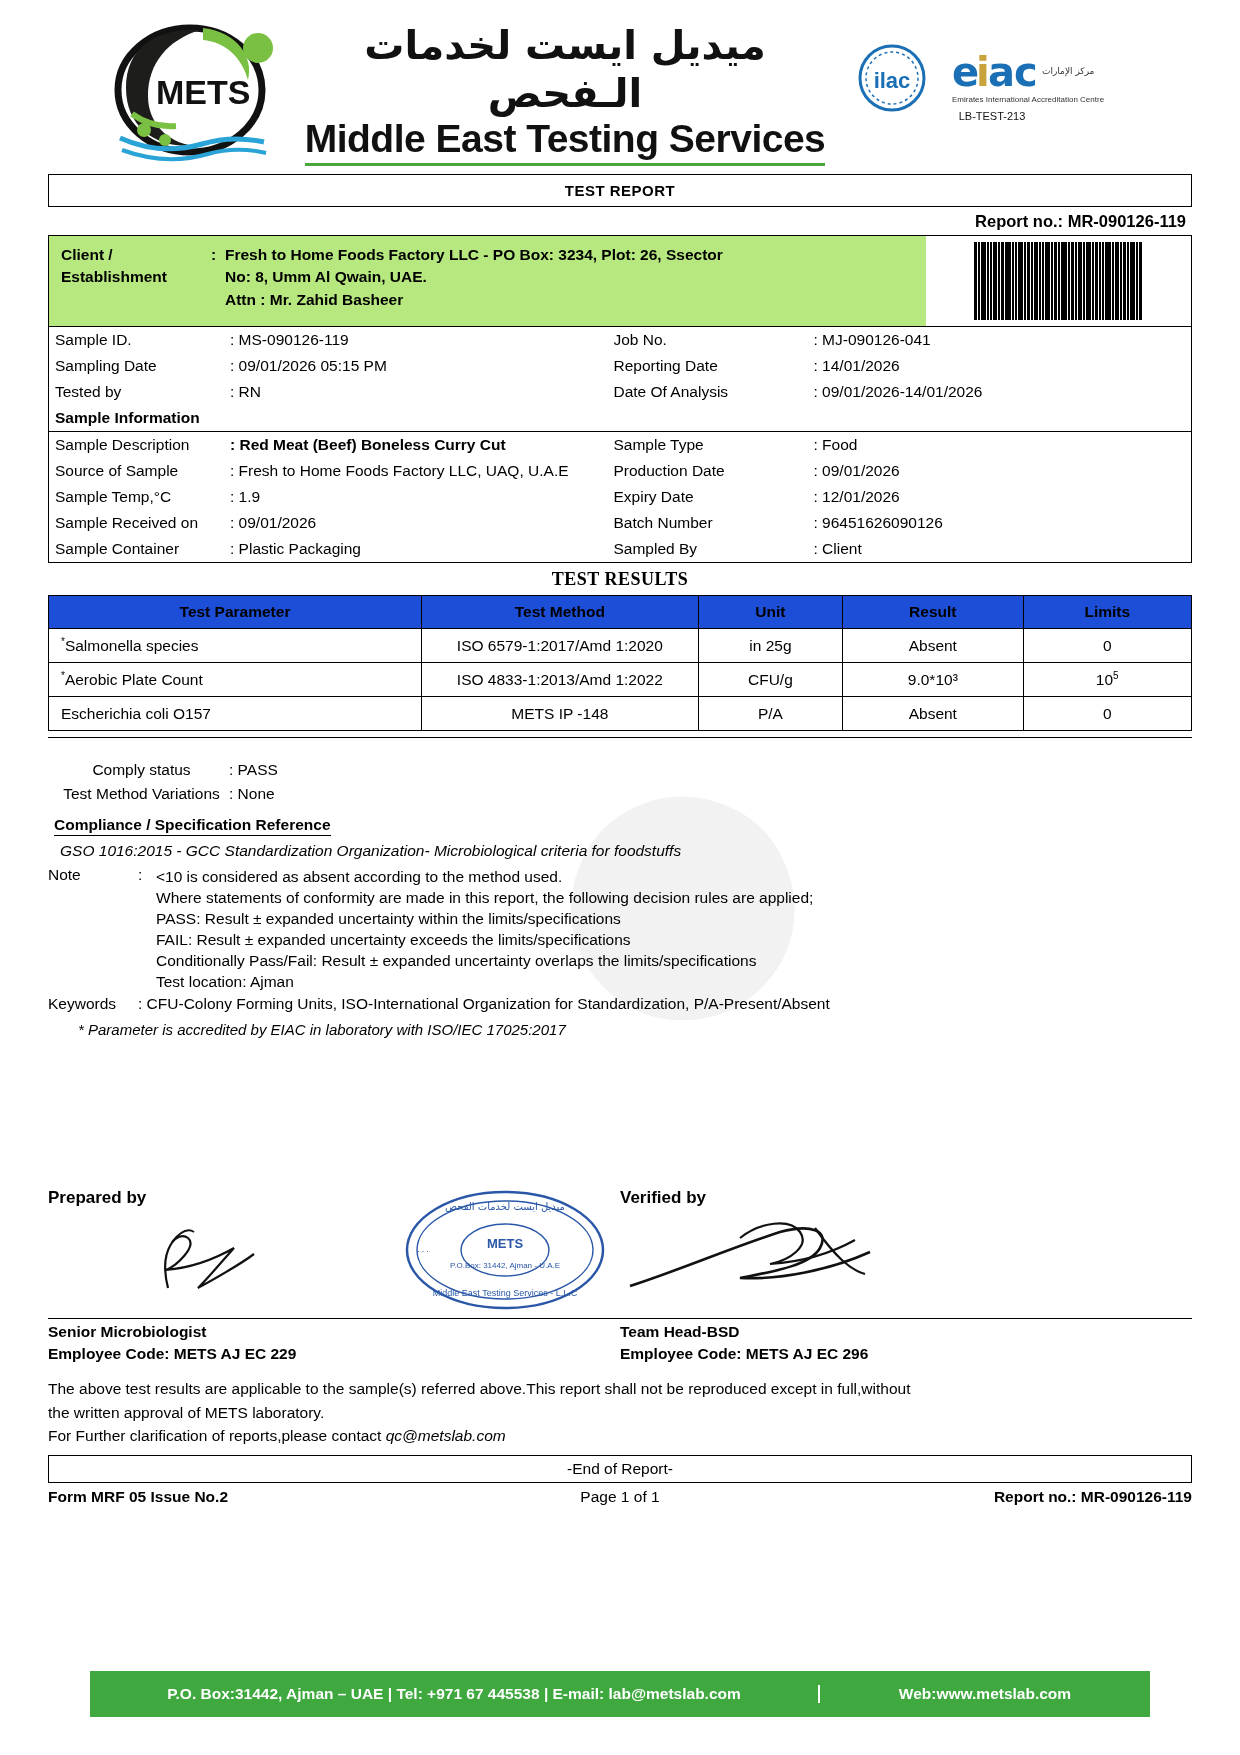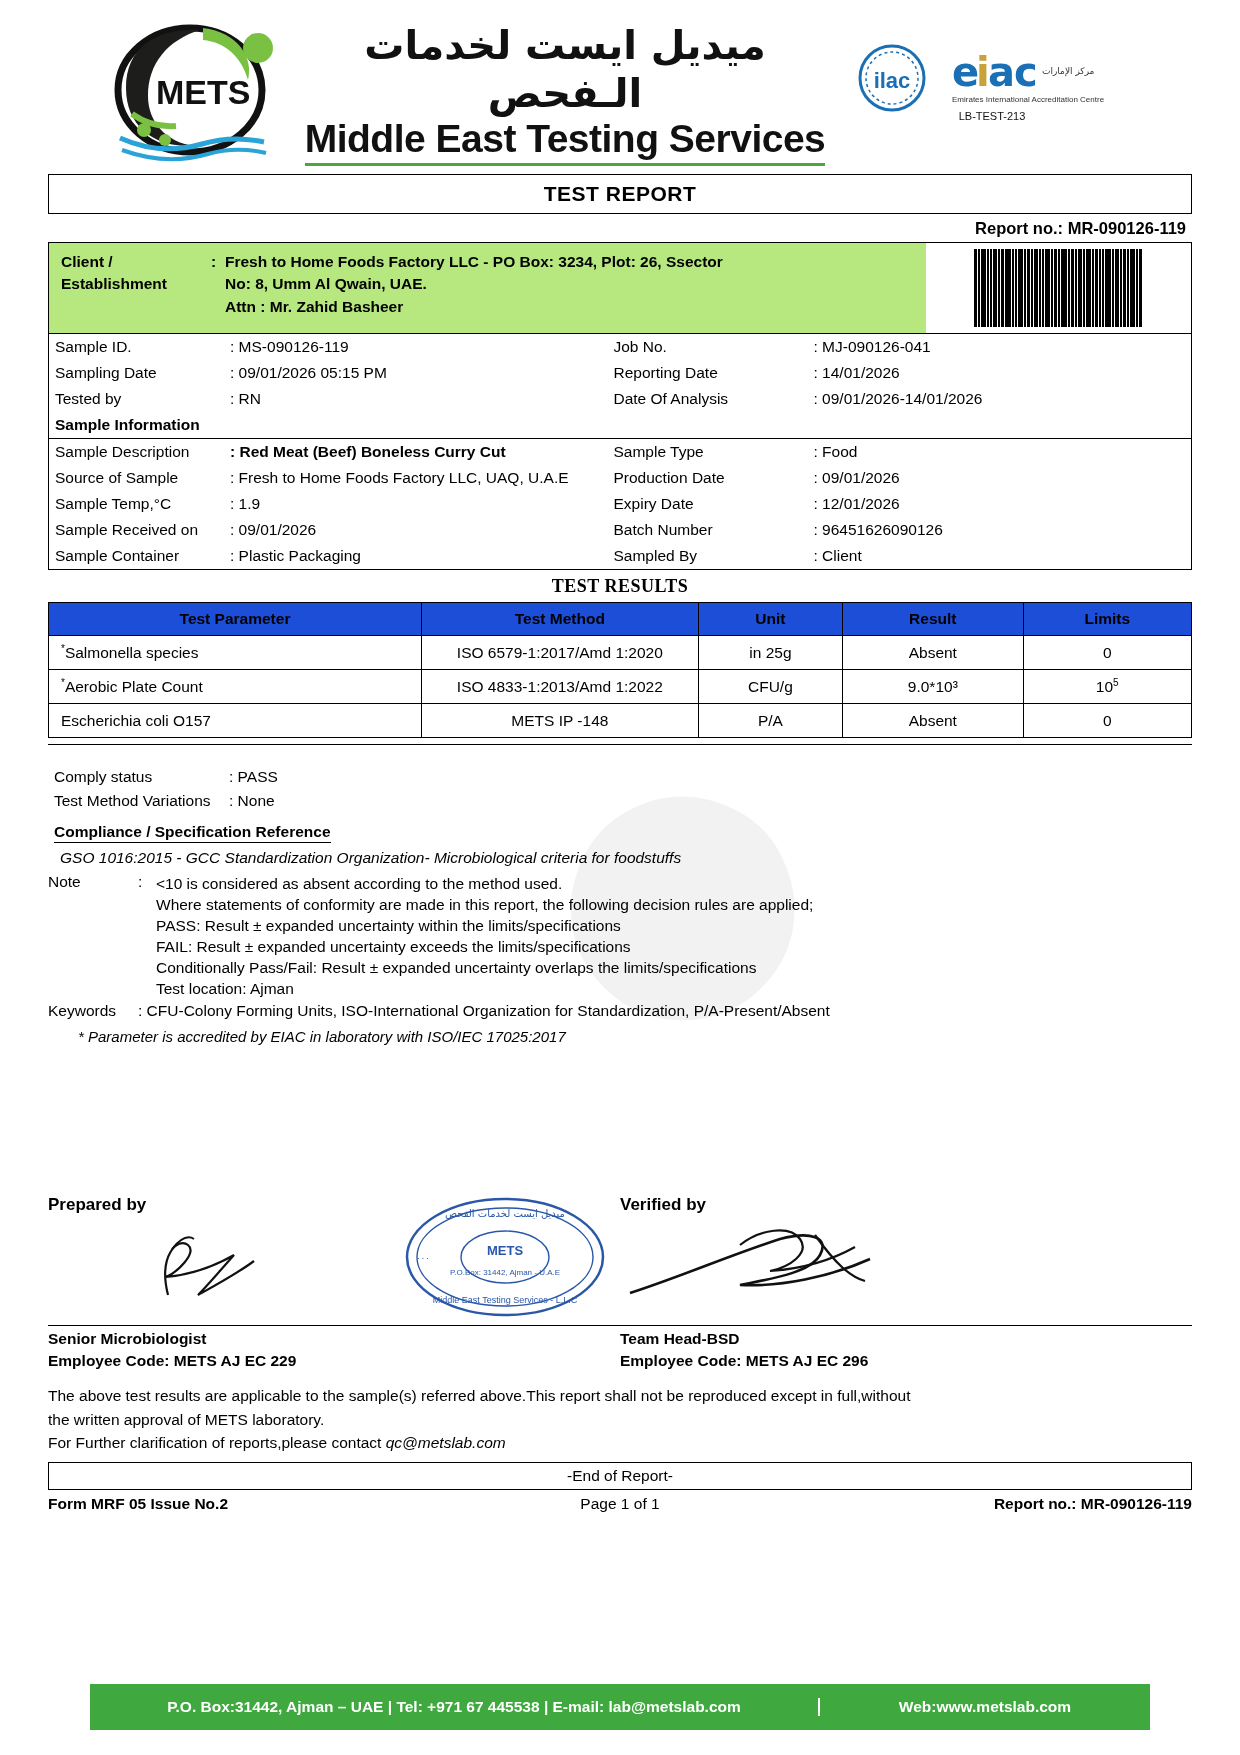--- a/index.html
+++ b/index.html
@@ -31,21 +31,21 @@
     font-size:40px; font-weight:bold; direction:rtl;
     font-family:"DejaVu Sans", sans-serif; line-height:1.2; color:#111;
   }
   .eng-title {
     font-size:39px; font-weight:bold; color:#111; letter-spacing:-0.5px;
     border-bottom:3px solid #4CA63B; display:inline-block; padding-bottom:2px;
   }
   .accred { flex:0 0 280px; text-align:right; }
   .testreport-bar {
     border:1px solid #000; text-align:center; font-weight:bold;
-    font-size:21px; padding:7px 0; letter-spacing:0.5px;
+    font-size:15px; padding:7px 0; letter-spacing:0.5px;
   }
   .reportno-line {
     text-align:right; font-weight:bold; font-size:16.5px;
     padding:5px 6px 4px 0;
   }
 
   .client-box { display:flex; border:1px solid #000; }
   .client-green {
     background:#b6e87f; display:flex; flex:1; padding:8px 10px 8px 12px;
     font-weight:bold; font-size:15.5px; line-height:1.45;
@@ -113,21 +113,21 @@
   }
 
   .footer-note { font-size:15.5px; margin-top:14px; line-height:1.5; }
   .endbar { border:1px solid #000; border-bottom:none; text-align:center; font-size:15.5px; padding:4px 0; margin-top:8px; }
   .footline { display:flex; font-size:15.5px; font-weight:bold; border-top:1px solid #000; padding-top:5px; }
   .footline .l { flex:0 0 33%; }
   .footline .c { flex:1; text-align:center; font-weight:normal; }
   .footline .r { flex:0 0 33%; text-align:right; }
 
   .green-footer {
-    position:absolute; left:90px; right:90px; bottom:25px; height:46px;
+    position:absolute; left:90px; right:90px; bottom:38px; height:46px;
     background:#3fa93f; color:#fff; display:flex; align-items:center;
     font-size:15.5px; font-weight:bold;
   }
   .green-footer .gf-left { flex:1; text-align:center; border-right:2px solid #fff; padding:0 10px; }
   .green-footer .gf-right { flex:0 0 330px; text-align:center; padding:0 10px; }
 </style>
 </head>
 <body>
 
 <div class="page">
@@ -328,21 +328,21 @@
           <td>METS IP -148</td>
           <td>P/A</td>
           <td>Absent</td>
           <td><span>0</span><sup></sup></td>
         </tr>
       </tbody>
     </table>
 
     <div style="border-bottom:1px solid #000; margin-top:6px;"></div>
 
-    <div style="padding-top:20px;">
+    <div style="padding-top:20px;text-align:center;">
       <div class="simple-row">
         <div class="lbl">Comply status</div>
         <div>: PASS</div>
       </div>
       <div class="simple-row">
         <div class="lbl">Test Method Variations</div>
         <div>: None</div>
       </div>
     </div>
 

